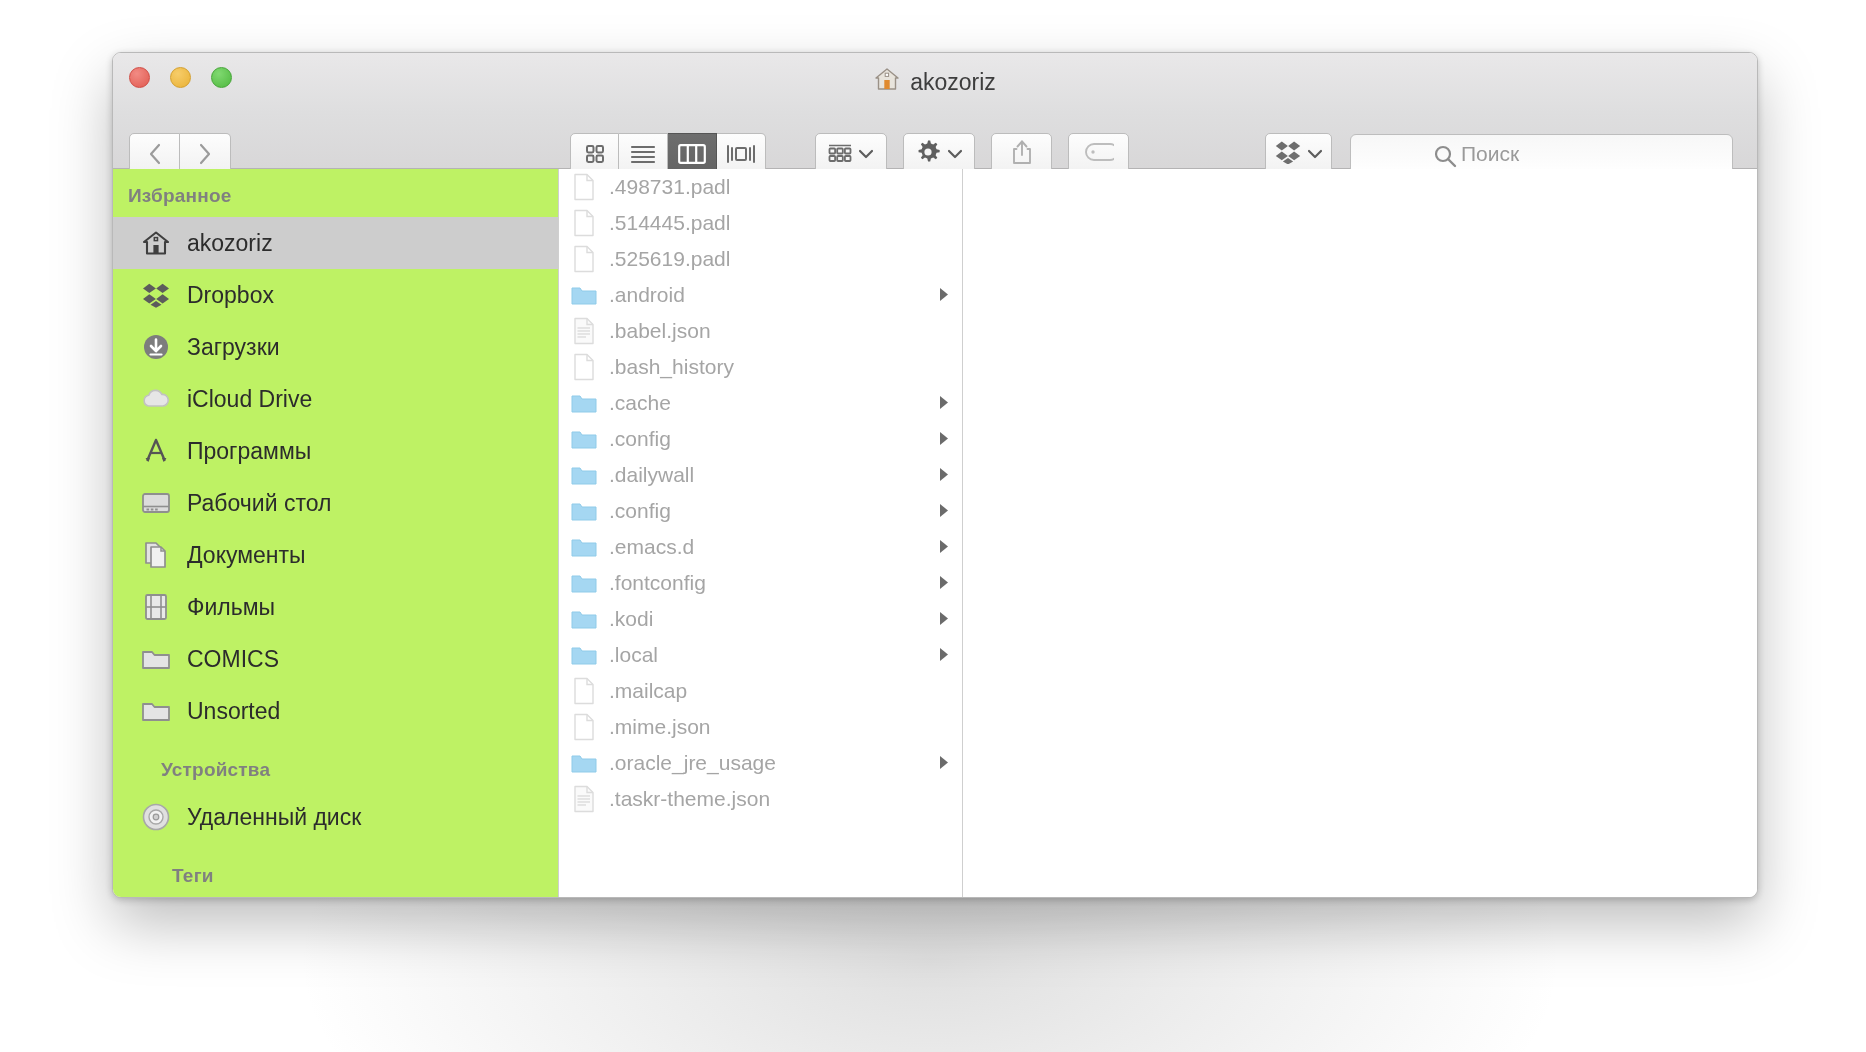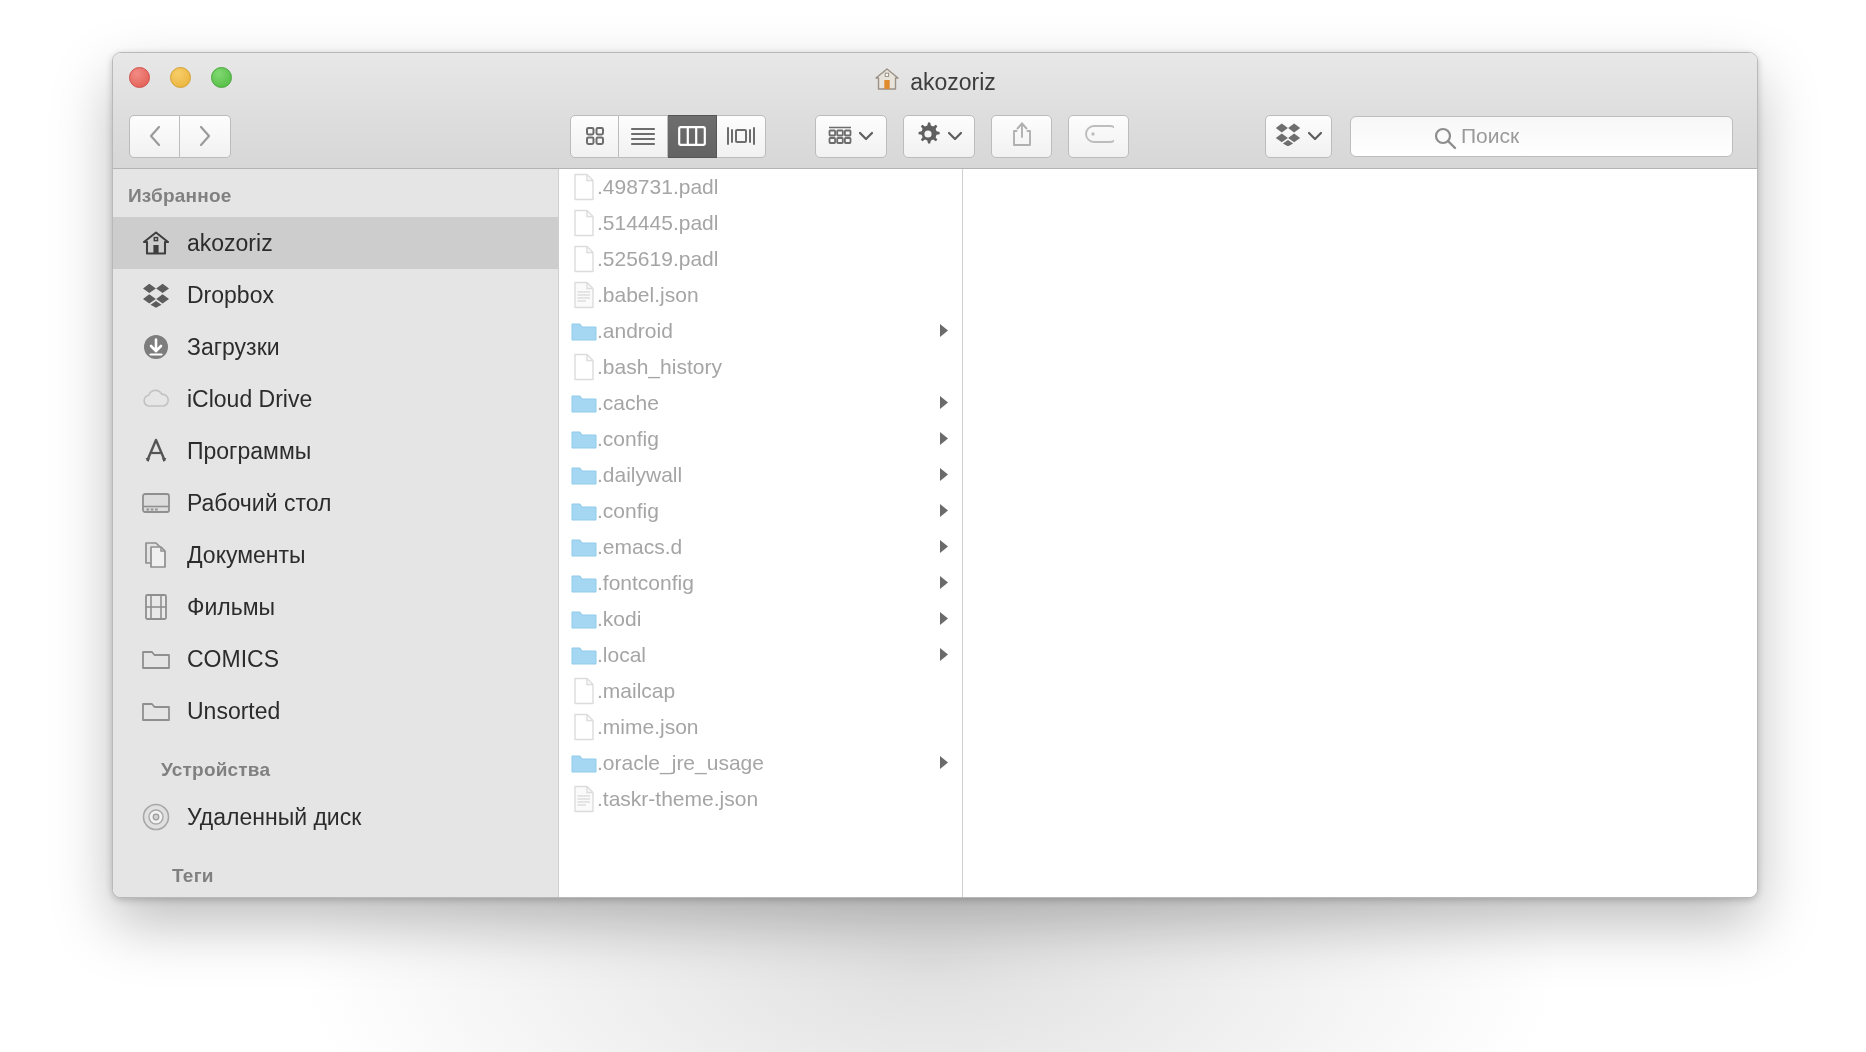--- a/index.html
+++ b/index.html
@@ -47,21 +47,21 @@
   #window-title {
     position:absolute; left:0; right:0; top:14px;
     text-align:center;
     font-size:23px; color:#3d3d3d;
     display:flex; align-items:center; justify-content:center; gap:10px;
   }
   #home-title-icon { display:block; }
 
   
   #toolbar {
-    position:absolute; left:0; right:0; top:50px; height:66px;
+    position:absolute; left:0; right:0; top:68px; height:66px;
     display:flex; align-items:center;
   }
   .tb-btn {
     background:linear-gradient(to bottom, #fdfdfd, #f1f1f1);
     border:1px solid #bcbcbc;
     border-radius:5px;
     height:43px;
     display:flex; align-items:center; justify-content:center;
   }
   #nav-group { position:absolute; left:16px; display:flex; }
@@ -99,21 +99,21 @@
 
   
   #window-body {
     position:absolute; top:116px; left:0; right:0; bottom:0;
     display:flex;
   }
 
   
   #sidebar {
     width:446px;
-    background:#e5e5e5;
+    background:#bef264;
     border-right:1px solid #cfcfcf;
     overflow:hidden;
     padding-top:8px;
     position:relative;
   }
   .sb-header {
     font-size:19px; color:#808080; font-weight:bold;
     padding:8px 0 10px 15px;
     letter-spacing:0.2px;
   }
@@ -133,20 +133,21 @@
     width:404px;
     background:#ffffff;
     border-right:1px solid #cfcfcf;
     overflow:hidden;
     position:relative;
   }
   .file-row {
     height:36px;
     display:flex; align-items:center;
     padding-left:12px; padding-right:10px;
+    gap:12px;
     font-size:21px; color:#a5a5a5;
   }
   .file-icon { width:26px; height:30px; flex:0 0 26px; display:flex; align-items:center; justify-content:center; }
   .file-name { flex:1; white-space:nowrap; overflow:hidden; }
   .disclosure { flex:0 0 14px; }
 
   
   #column-2 { flex:1; background:#ffffff; }
 </style>
 </head>
@@ -478,51 +479,51 @@
               <path d="M2 1.5 L14 1.5 L20 7.5 L20 26.5 L2 26.5 Z" fill="#ffffff" stroke="#dcdcdc" stroke-width="1.4" stroke-linejoin="round"></path>
               <path d="M14 1.5 L14 7.5 L20 7.5" fill="none" stroke="#dcdcdc" stroke-width="1.4"></path>
             </svg>
         </span>
         <span class="file-name">.525619.padl</span>
         <span class="disclosure"></span>
       </div>
 
       <div class="file-row">
         <span class="file-icon">
+          <svg width="26" height="21" viewBox="0 0 26 21">
+              <path d="M1 3 L9 3 L11 6 L25 6 L25 19 L1 19 Z" fill="#a5d7f2" stroke="#8fcbe9" stroke-width="1"></path>
+            </svg>
+        </span>
+        <span class="file-name">.android</span>
+        <span class="disclosure">
+          <svg width="12" height="15" viewBox="0 0 12 15">
+              <path d="M2 1 L10 7.5 L2 14 Z" fill="#6b6b6b"></path>
+            </svg>
+        </span>
+      </div>
+
+      <div class="file-row">
+        <span class="file-icon">
           <svg width="22" height="28" viewBox="0 0 22 28">
               <path d="M2 1.5 L14 1.5 L20 7.5 L20 26.5 L2 26.5 Z" fill="#fafafa" stroke="#dcdcdc" stroke-width="1.4" stroke-linejoin="round"></path>
               <path d="M14 1.5 L14 7.5 L20 7.5" fill="none" stroke="#dcdcdc" stroke-width="1.4"></path>
               <g stroke="#cfcfcf" stroke-width="1">
                 <line x1="4.5" y1="11" x2="17" y2="11"></line>
                 <line x1="4.5" y1="14" x2="17" y2="14"></line>
                 <line x1="4.5" y1="17" x2="17" y2="17"></line>
                 <line x1="4.5" y1="20" x2="13" y2="20"></line>
               </g>
             </svg>
         </span>
         <span class="file-name">.babel.json</span>
         <span class="disclosure"></span>
       </div>
 
       <div class="file-row">
         <span class="file-icon">
-          <svg width="26" height="21" viewBox="0 0 26 21">
-              <path d="M1 3 L9 3 L11 6 L25 6 L25 19 L1 19 Z" fill="#a5d7f2" stroke="#8fcbe9" stroke-width="1"></path>
-            </svg>
-        </span>
-        <span class="file-name">.android</span>
-        <span class="disclosure">
-          <svg width="12" height="15" viewBox="0 0 12 15">
-              <path d="M2 1 L10 7.5 L2 14 Z" fill="#6b6b6b"></path>
-            </svg>
-        </span>
-      </div>
-
-      <div class="file-row">
-        <span class="file-icon">
           <svg width="22" height="28" viewBox="0 0 22 28">
               <path d="M2 1.5 L14 1.5 L20 7.5 L20 26.5 L2 26.5 Z" fill="#ffffff" stroke="#dcdcdc" stroke-width="1.4" stroke-linejoin="round"></path>
               <path d="M14 1.5 L14 7.5 L20 7.5" fill="none" stroke="#dcdcdc" stroke-width="1.4"></path>
             </svg>
         </span>
         <span class="file-name">.bash_history</span>
         <span class="disclosure"></span>
       </div>
 
 

